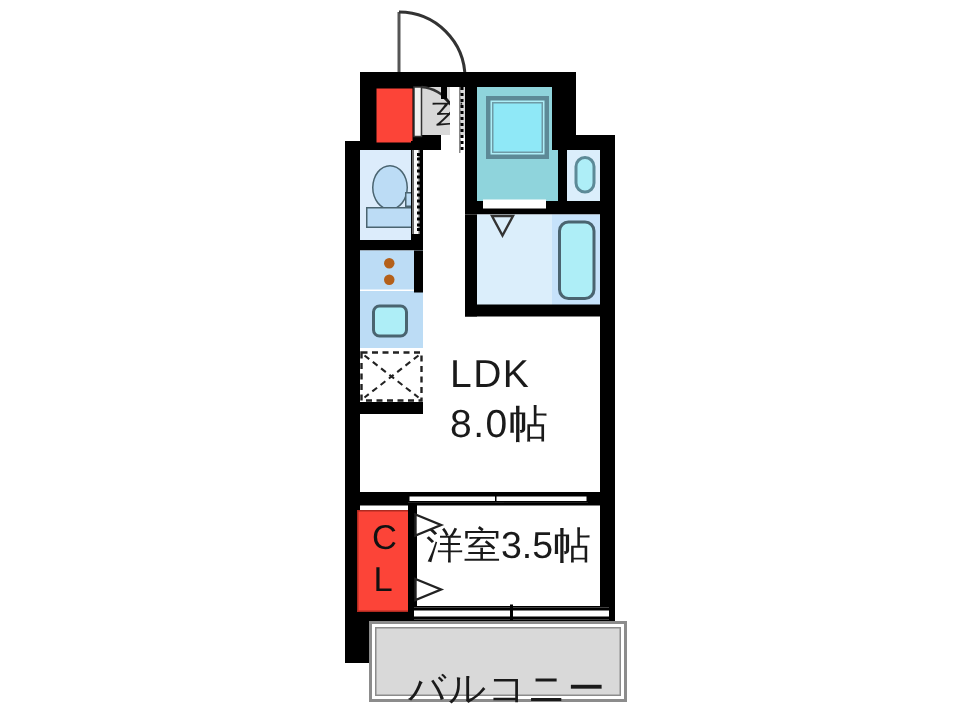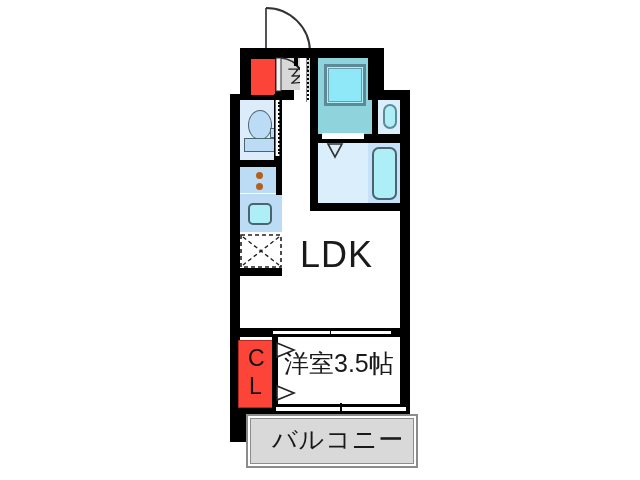--- a/index.html
+++ b/index.html
@@ -20,21 +20,21 @@
   .fill-toilet{background:#dcecfb;}
   .fill-red{background:#fc4438;}
   .fill-balc{background:#d9d9d9;}
 
   
   .fx{position:absolute;box-sizing:border-box;border:2px solid #4a6470;}
 
   
   .lbl{position:absolute;color:#1a1a1a;white-space:nowrap;
        font-family:"Liberation Sans","DejaVu Sans",sans-serif;}
-  .lbl-ldk{font-size:36px;letter-spacing:1px;}
+  .lbl-ldk{font-size:26px;letter-spacing:1px;}
   .lbl-room{font-size:25px;letter-spacing:0px;}
   .lbl-balc{font-size:25px;letter-spacing:1px;}
   .lbl-gen{font-size:20px;}
   .lbl-cl{font-size:23px;font-weight:400;color:#111;line-height:1.05;text-align:center;}
   svg{position:absolute;overflow:visible;}
 </style>
 </head>
 <body>
 
 <div id="plan">
@@ -128,20 +128,21 @@
   <svg class="ab" style="left:240px;top:234px;width:42px;height:34px;">
     <rect x="1" y="1" width="40" height="32" fill="#ffffff" stroke="#222" stroke-width="1.6" stroke-dasharray="4,3"></rect>
     <line x1="3" y1="3" x2="39" y2="31" stroke="#222" stroke-width="1.4" stroke-dasharray="4,3"></line>
     <line x1="39" y1="3" x2="3" y2="31" stroke="#222" stroke-width="1.4" stroke-dasharray="4,3"></line>
   </svg>
 
   <div class="ab wall" style="left:276px;top:167px;width:6px;height:28px;"></div>
   <div class="ab wall" style="left:230px;top:268px;width:52px;height:8px;"></div>
 
   <div class="lbl lbl-ldk" style="left:300px;top:234px;">LDK</div>
+  <div class="lbl lbl-ldk" style="left:300px;top:265px;">8.0帖</div>
 
   <div class="ab wall" style="left:230px;top:328px;width:180px;height:8px;"></div>
 
   <div class="ab" style="left:238px;top:330px;width:52px;height:0;border-top:3px dashed #000;"></div>
 
   <div class="ab" style="left:272px;top:330px;width:64px;height:5px;background:#ffffff;border:1px solid #000;"></div>
   <div class="ab" style="left:330px;top:330px;width:62px;height:5px;background:#ffffff;border:1px solid #000;"></div>
   <div class="ab" style="left:238px;top:335px;width:170px;height:2px;background:#000;"></div>
 
   <div class="lbl lbl-room" style="left:284px;top:347px;">洋室3.5帖</div>
@@ -159,15 +160,15 @@
     <path d="M 1,1 L 18,8 L 1,15 Z" fill="#fff" stroke="#222" stroke-width="1.6"></path>
   </svg>
 
   <div class="ab wall" style="left:230px;top:408px;width:40px;height:34px;"></div>
 
   <div class="ab" style="left:276px;top:405px;width:130px;height:8px;background:#ffffff;border-top:2px solid #000;border-bottom:2px solid #000;"></div>
   <div class="ab" style="left:340px;top:403px;width:2px;height:12px;background:#000;"></div>
 
   <div class="ab" style="left:246px;top:414px;width:172px;height:54px;background:#ffffff;border:2px solid #8c8c8c;"></div>
   <div class="ab fill-balc" style="left:250px;top:418px;width:164px;height:46px;border:1px solid #8c8c8c;"></div>
-  <div class="lbl lbl-balc" style="left:272px;top:423px;">バルコニー</div>
+  <div class="lbl lbl-balc" style="left:272px;top:442px;">バルコニー</div>
 
 </div>
 
 </body></html>

